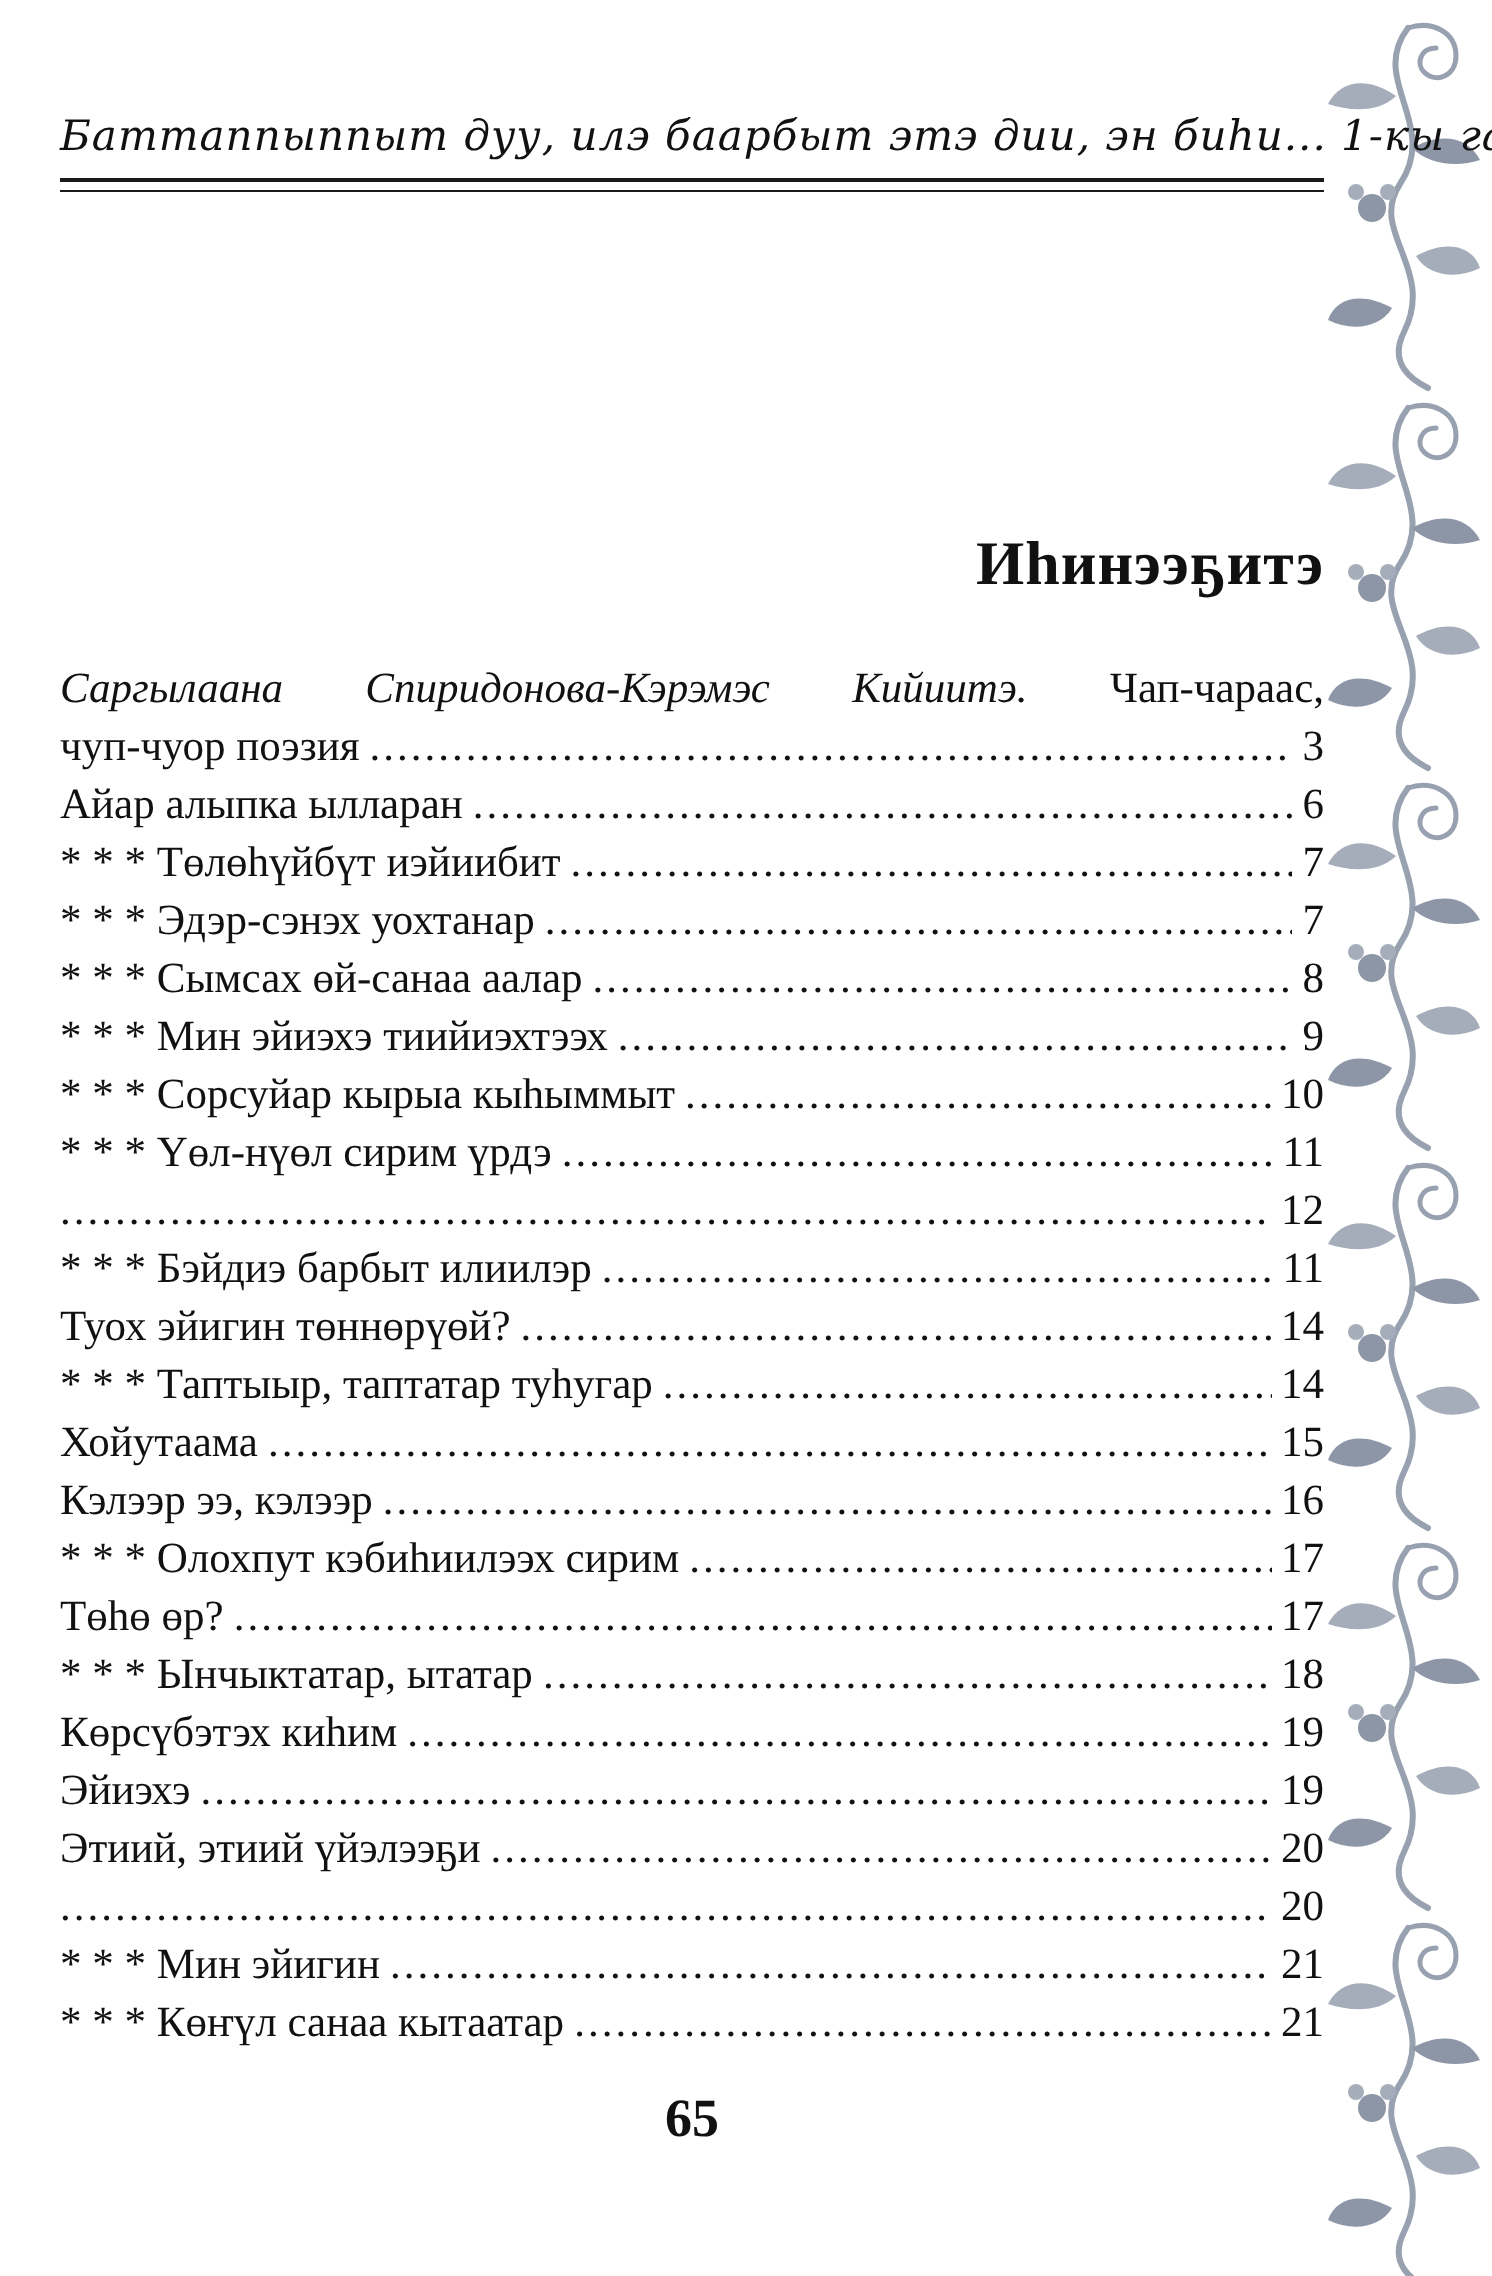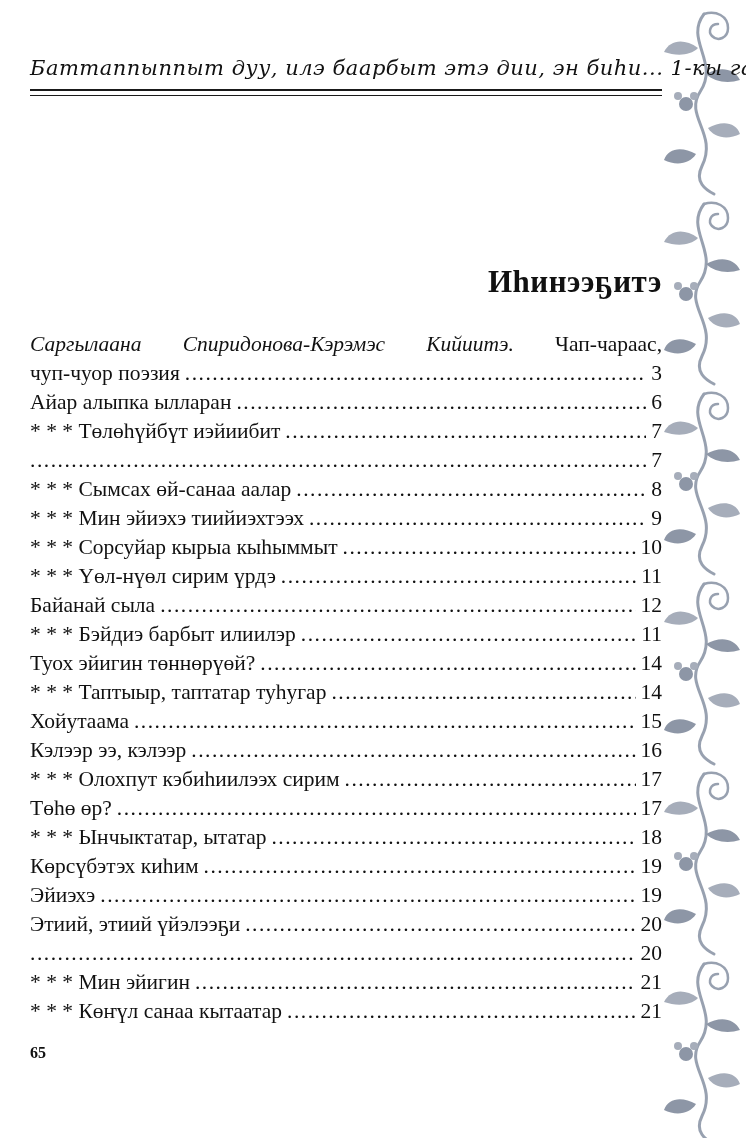--- a/index.html
+++ b/index.html
@@ -61,22 +61,23 @@
   .toc-dots {
     flex: 1;
     overflow: hidden;
     white-space: nowrap;
     letter-spacing: 1.5px;
     color: #111;
   }
   .toc-page { padding-left: 5px; }
   .folio {
     margin-top: 18px;
+    text-align: center;
     font-weight: bold;
-    font-size: 16px;
+    font-size: 27px;
   }
 </style>
 </head>
 <body>
 
 <div class="page">
 
   <div class="ornament">
     <svg width="84" height="1138" viewBox="0 0 84 1138" xmlns="http://www.w3.org/2000/svg">
       <defs>
@@ -126,20 +127,21 @@
           <span class="toc-page">6</span>
         </div>
 
         <div class="toc-row">
           <span class="toc-label">* * * Төлөһүйбүт иэйиибит</span>
           <span class="toc-dots">........................................................................................................................................................................................................</span>
           <span class="toc-page">7</span>
         </div>
 
         <div class="toc-row">
+          <span class="toc-label">* * * Эдэр-сэнэх уохтанар</span>
           <span class="toc-dots">........................................................................................................................................................................................................</span>
           <span class="toc-page">7</span>
         </div>
 
         <div class="toc-row">
           <span class="toc-label">* * * Сымсах өй-санаа аалар</span>
           <span class="toc-dots">........................................................................................................................................................................................................</span>
           <span class="toc-page">8</span>
         </div>
 
@@ -155,21 +157,20 @@
           <span class="toc-page">10</span>
         </div>
 
         <div class="toc-row">
           <span class="toc-label">* * * Үөл-нүөл сирим үрдэ</span>
           <span class="toc-dots">........................................................................................................................................................................................................</span>
           <span class="toc-page">11</span>
         </div>
 
         <div class="toc-row">
-          <span class="toc-label">Байанай сыла</span>
           <span class="toc-dots">........................................................................................................................................................................................................</span>
           <span class="toc-page">12</span>
         </div>
 
         <div class="toc-row">
           <span class="toc-label">* * * Бэйдиэ барбыт илиилэр</span>
           <span class="toc-dots">........................................................................................................................................................................................................</span>
           <span class="toc-page">11</span>
         </div>
 

